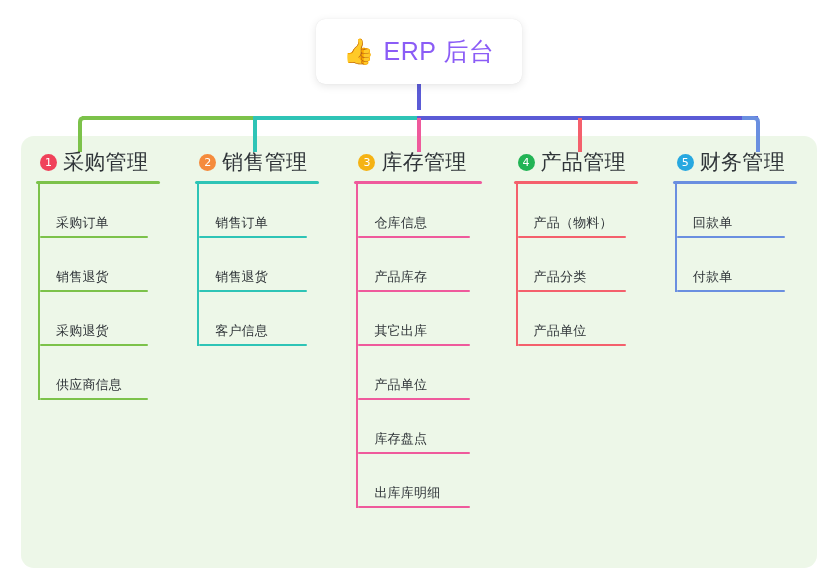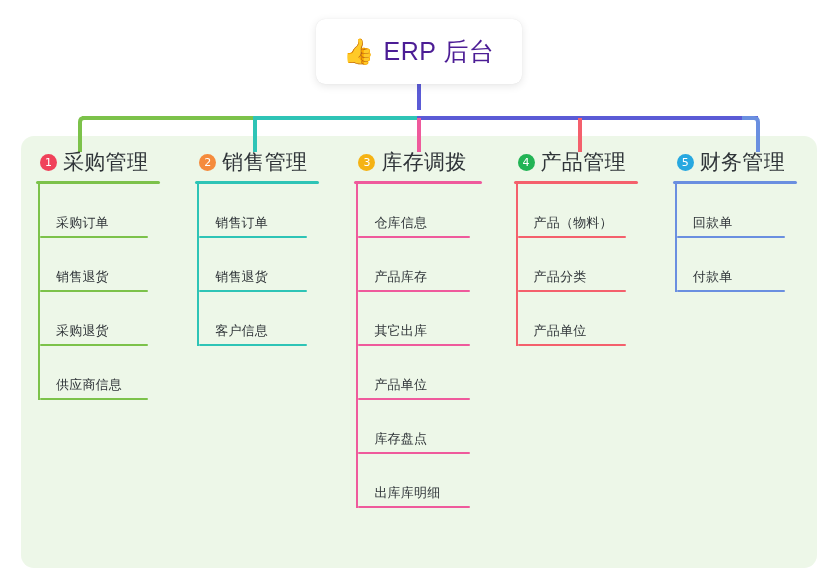--- a/index.html
+++ b/index.html
@@ -34,21 +34,21 @@
     gap: 9px;
     z-index: 6;
   }
   #root-card .root-emoji {
     font-size: 25px;
     line-height: 1;
     display: inline-block;
   }
   #root-card .root-title {
     font-size: 25px;
-    color: #4c1d95;
+    color: #8b5cf6;
     letter-spacing: 0.5px;
     white-space: nowrap;
   }
 
   
   #connectors {
     position: absolute;
     left: 0;
     top: 0;
     width: 839px;
@@ -232,21 +232,21 @@
           </div>
           <div class="leaf">
             <span class="leaf-text">客户信息</span>
             <div class="leaf-rule" style="background: rgb(46, 196, 182);"></div>
           </div>
         </div>
       </div>
       <div class="column wide">
         <div class="col-header">
           <span class="badge" style="background: rgb(245, 179, 20);">3</span>
-          <span class="col-title">库存调拨</span>
+          <span class="col-title">库存管理</span>
         </div>
         <div class="header-rule" style="background: rgb(239, 90, 156); width: 128px;"></div>
         <div class="leaf-list">
           <div class="spine" style="background: rgb(239, 90, 156);"></div>
           <div class="leaf">
             <span class="leaf-text">仓库信息</span>
             <div class="leaf-rule" style="background: rgb(239, 90, 156);"></div>
           </div>
           <div class="leaf">
             <span class="leaf-text">产品库存</span>

